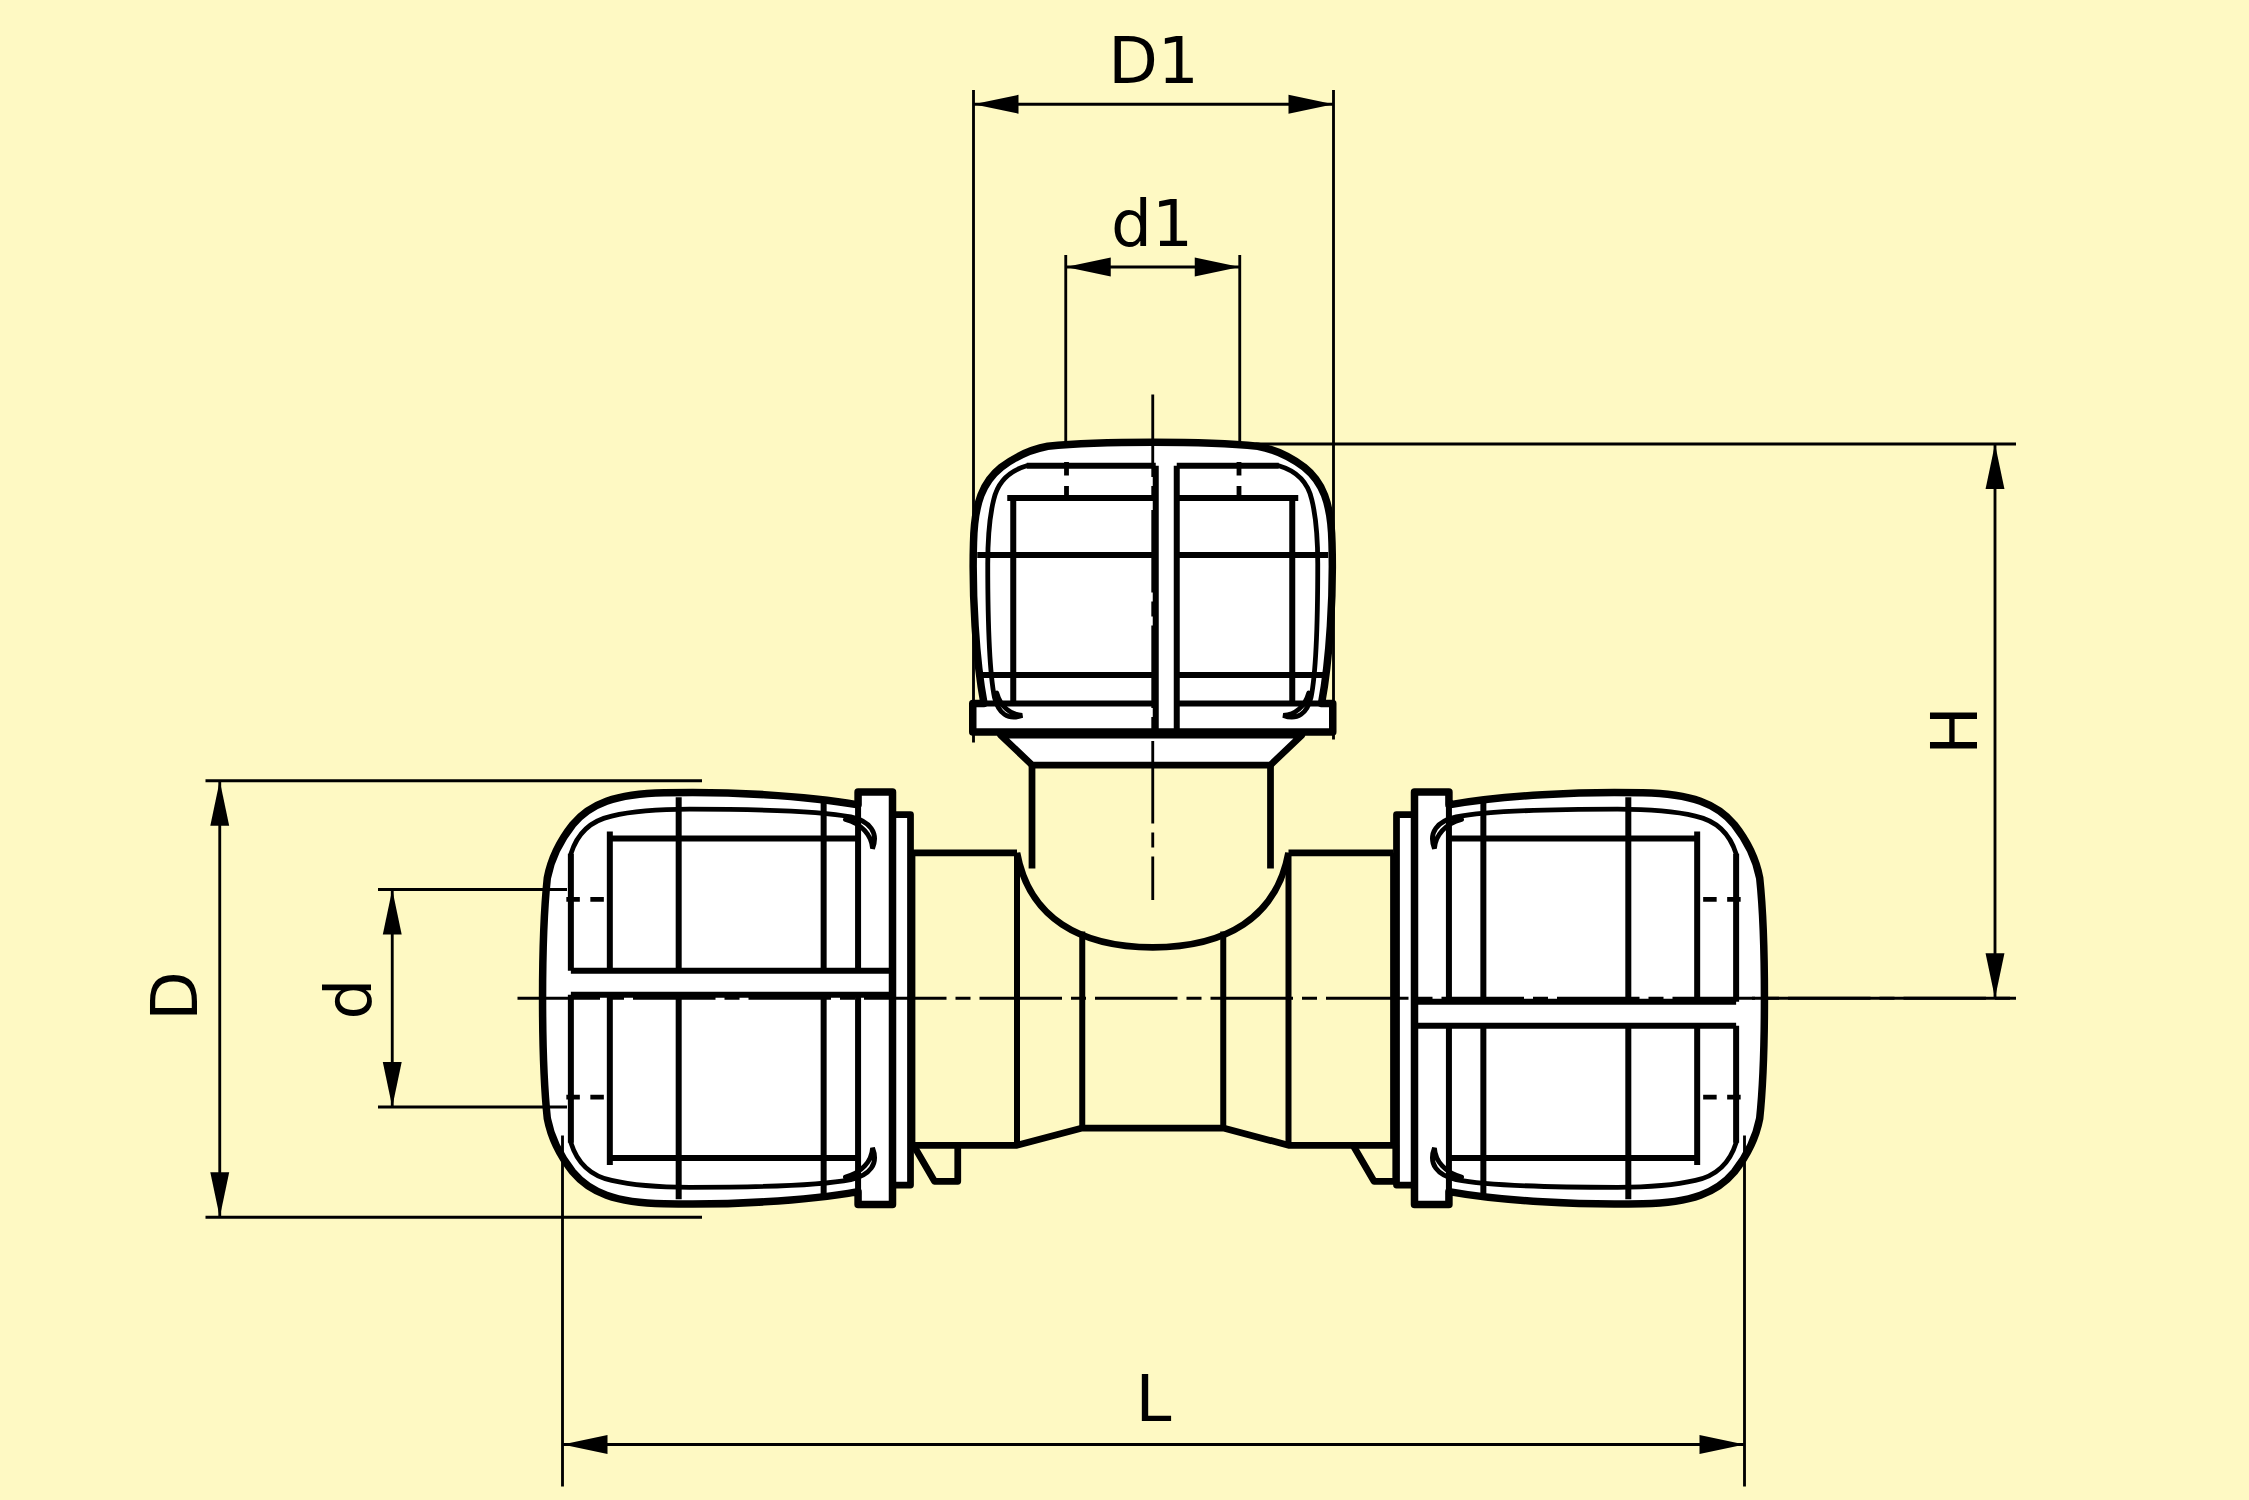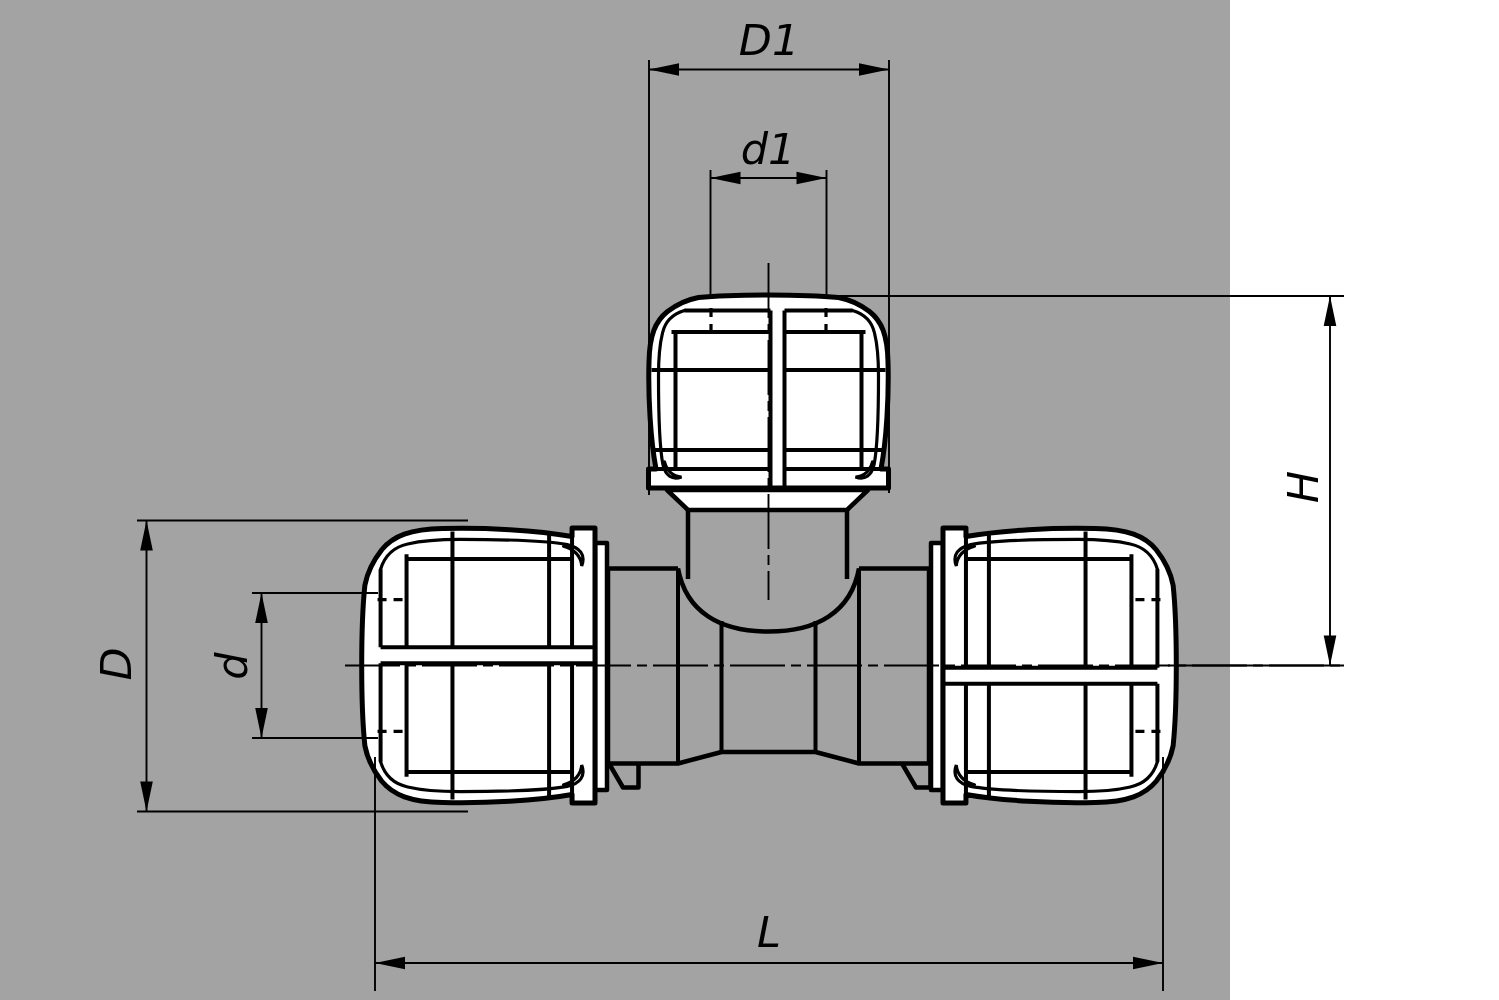--- a/index.html
+++ b/index.html
@@ -1,21 +1,20 @@
 <!DOCTYPE html>
 <html><head>
 <meta charset="utf-8">
 <style>
   html,body { margin:0; padding:0; background:#ffffff; }
   .canvas {
     position:relative;
-    width:1230px; height:1000px;
-    background:#a3a3a3;
+    width:1499px; height:1000px;
+    background:#fef9c3;
     font-family:"DejaVu Sans","Liberation Sans",sans-serif;
-    font-style:italic;
   }
   svg { display:block; }
   .outline  { fill:#ffffff; stroke:#000; stroke-width:5;   stroke-linejoin:round; }
   .line45   { fill:none;    stroke:#000; stroke-width:4.5; stroke-linejoin:round; stroke-linecap:butt; }
   .line45f  { fill:#ffffff; stroke:#000; stroke-width:4.5; stroke-linejoin:round; }
   .line4    { fill:none;    stroke:#000; stroke-width:4;   stroke-linecap:butt; }
   .line3    { fill:none;    stroke:#000; stroke-width:3.2; stroke-linecap:round; }
   .hiddenln { fill:none;    stroke:#000; stroke-width:3.2; stroke-dasharray:9 7; }
   .thin     { fill:none;    stroke:#000; stroke-width:1.9; }
   .cline    { fill:none;    stroke:#000; stroke-width:1.9; stroke-dasharray:55 6 10 6; }

